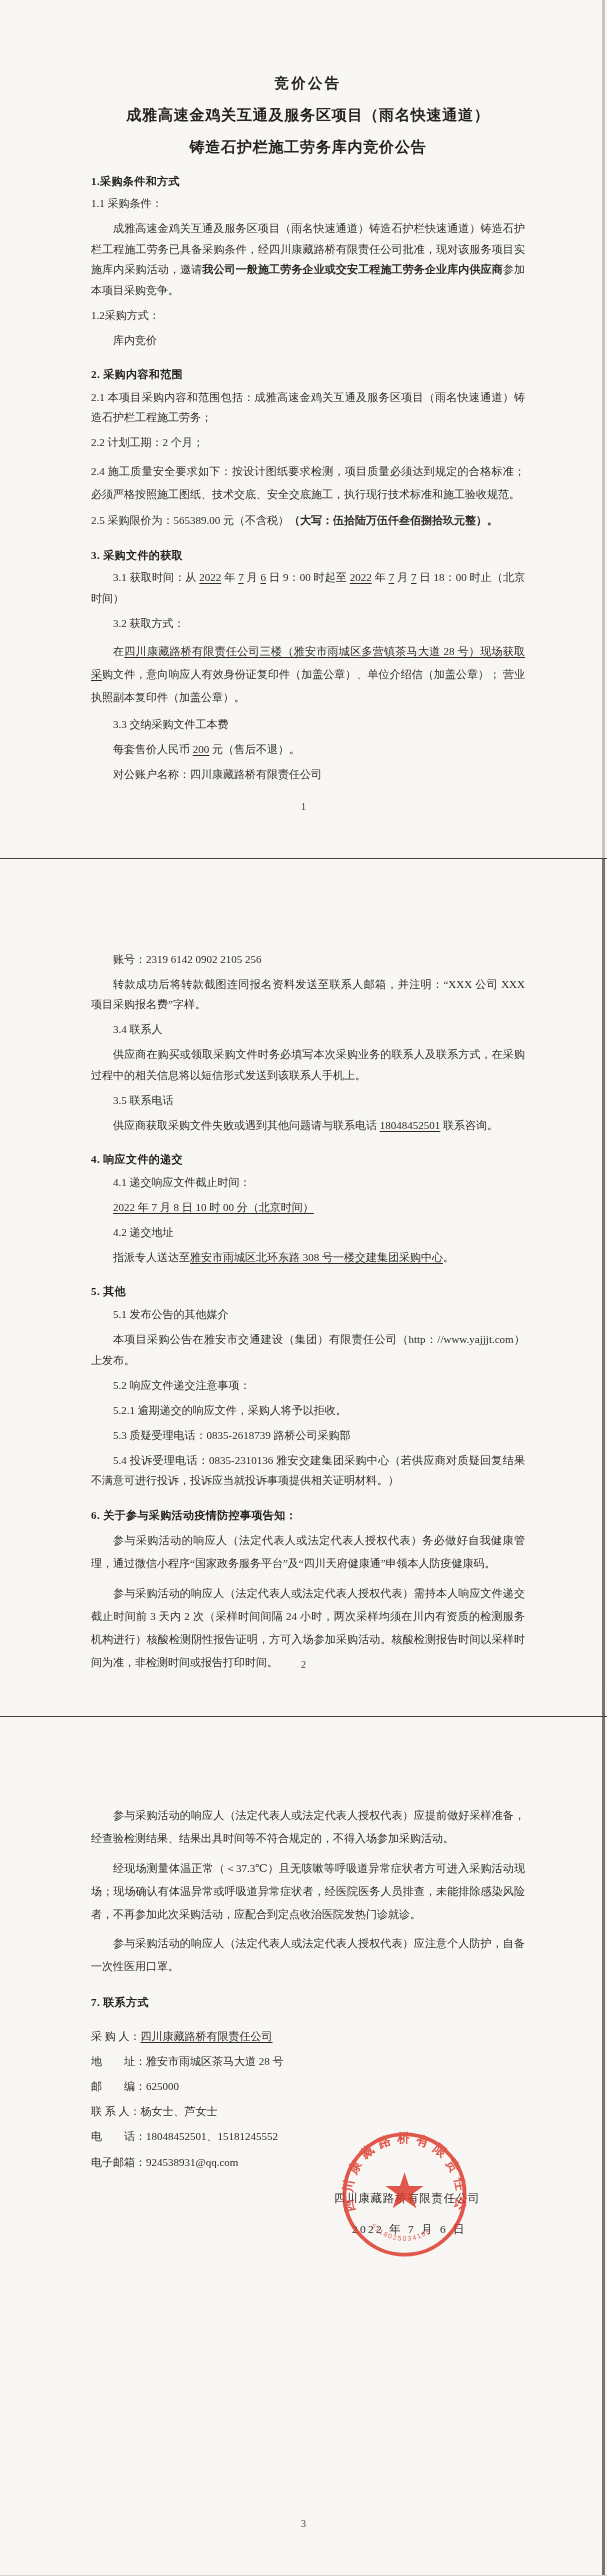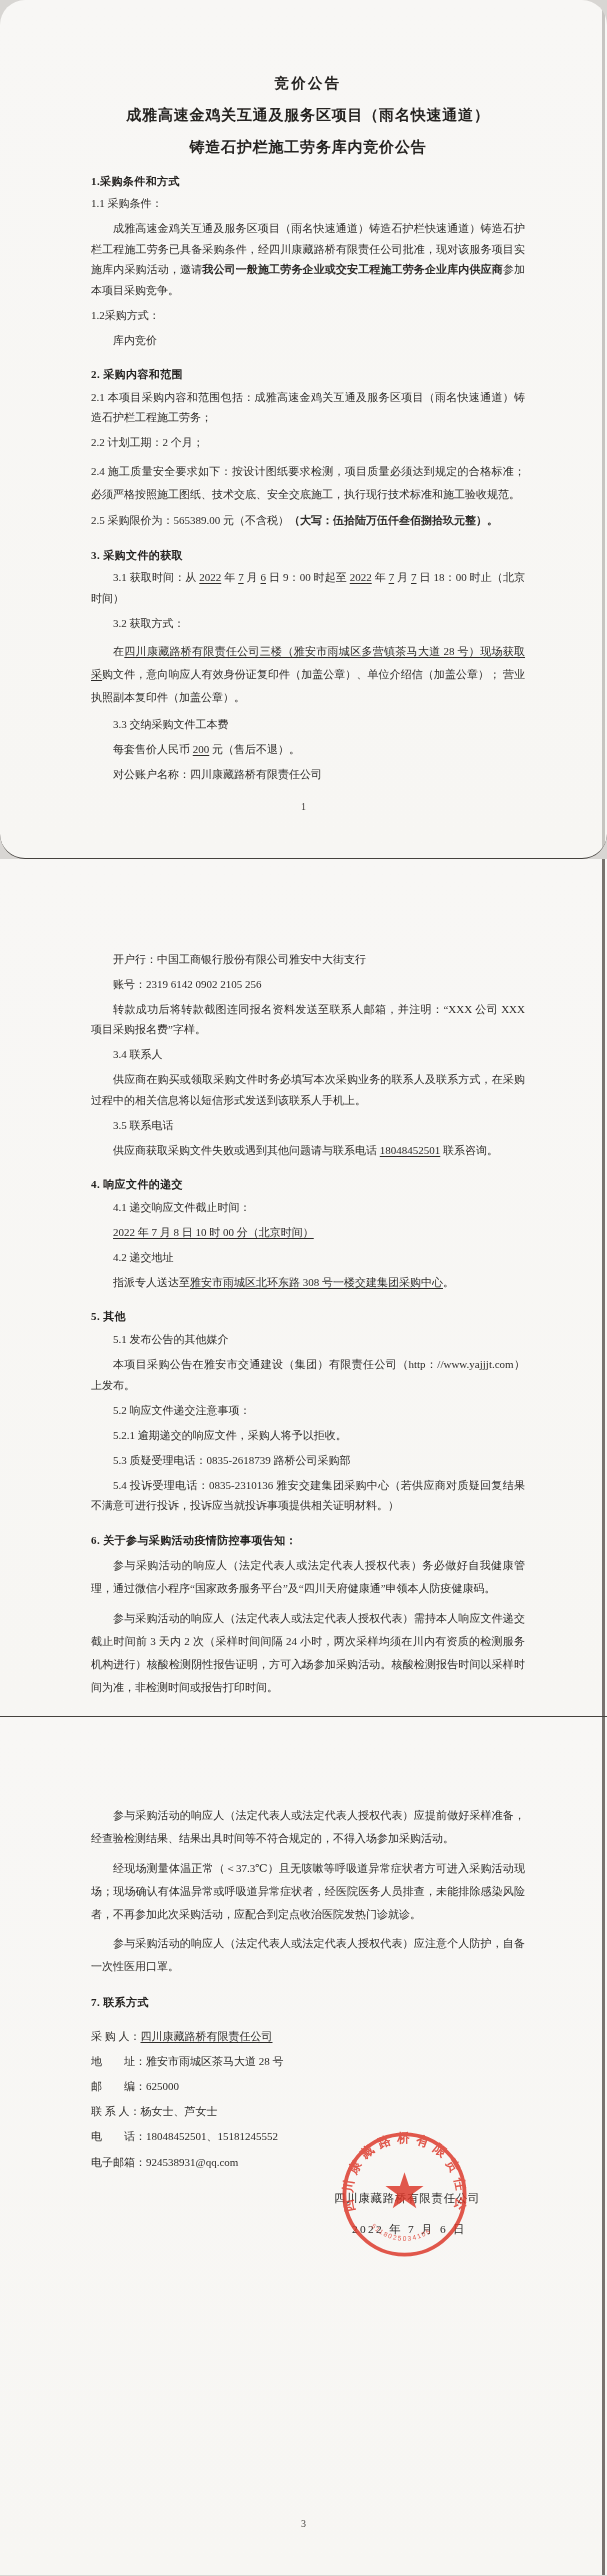--- a/index.html
+++ b/index.html
@@ -1,18 +1,18 @@
 <!DOCTYPE html>
 <html style="font-size:12px"><head>
 <meta charset="utf-8">
 <style>
   html,body{margin:0;padding:0;background:#d8d6d3;}
   .document{width:607px;margin:0 auto;font-family:"Liberation Serif","DejaVu Serif",serif;color:#2e2c2a;}
   .page{position:relative;width:607px;background:linear-gradient(180deg,#f8f7f5,#f7f6f3);overflow:hidden;}
-  #page1{height:858px;border-bottom:1.5px solid #45423e;border-radius:25px;}
+  #page1{height:858px;border-bottom:1.5px solid #45423e;}
   #page2{height:857px;border-bottom:1.5px solid #45423e;}
   #page3{height:858px;}
   .page-content{padding:0 82px 0 91px;}
   #page1 .page-content{padding-top:74px;}
   #page2 .page-content{padding-top:85px;}
   #page3 .page-content{padding-top:80px;}
 
   .blk{margin:0;}
   .title-main{font-size:14.4px;font-weight:bold;text-align:center;letter-spacing:2.3px;color:#262422;}
   .title-sub{font-size:15px;font-weight:bold;text-align:center;margin-top:13px;letter-spacing:0.8px;color:#262422;}
@@ -68,21 +68,20 @@
         <p class="blk line-indent"><span>3.3 交纳采购文件工本费</span></p>
         <p class="blk line-indent"><span>每套售价人民币 </span><u>200</u><span> 元（售后不退）。</span></p>
         <p class="blk line-indent"><span>对公账户名称：四川康藏路桥有限责任公司</span></p>
       </div>
     <div class="page-number">1</div>
     <div class="edge-line"></div>
   </section>
 
   <section class="page" id="page2">
     <div class="page-content">
-        <p class="blk line-indent"><span>开户行：中国工商银行股份有限公司雅安中大街支行</span></p>
         <p class="blk line-indent"><span>账号：2319 6142 0902 2105 256</span></p>
         <p class="blk para"><span>转款成功后将转款截图连同报名资料发送至联系人邮箱，并注明：“XXX 公司 XXX 项目采购报名费”字样。</span></p>
         <p class="blk line-indent"><span>3.4 联系人</span></p>
         <p class="blk para"><span>供应商在购买或领取采购文件时务必填写本次采购业务的联系人及联系方式，在采购过程中的相关信息将以短信形式发送到该联系人手机上。</span></p>
         <p class="blk line-indent"><span>3.5 联系电话</span></p>
         <p class="blk para"><span>供应商获取采购文件失败或遇到其他问题请与联系电话 </span><u>18048452501</u><span> 联系咨询。</span></p>
         <h2 class="blk heading"><span>4. 响应文件的递交</span></h2>
         <p class="blk line-indent"><span>4.1 递交响应文件截止时间：</span></p>
         <p class="blk line-indent"><u>2022 年 7 月 8 日 10 时 00 分（北京时间）</u></p>
         <p class="blk line-indent"><span>4.2 递交地址</span></p>

